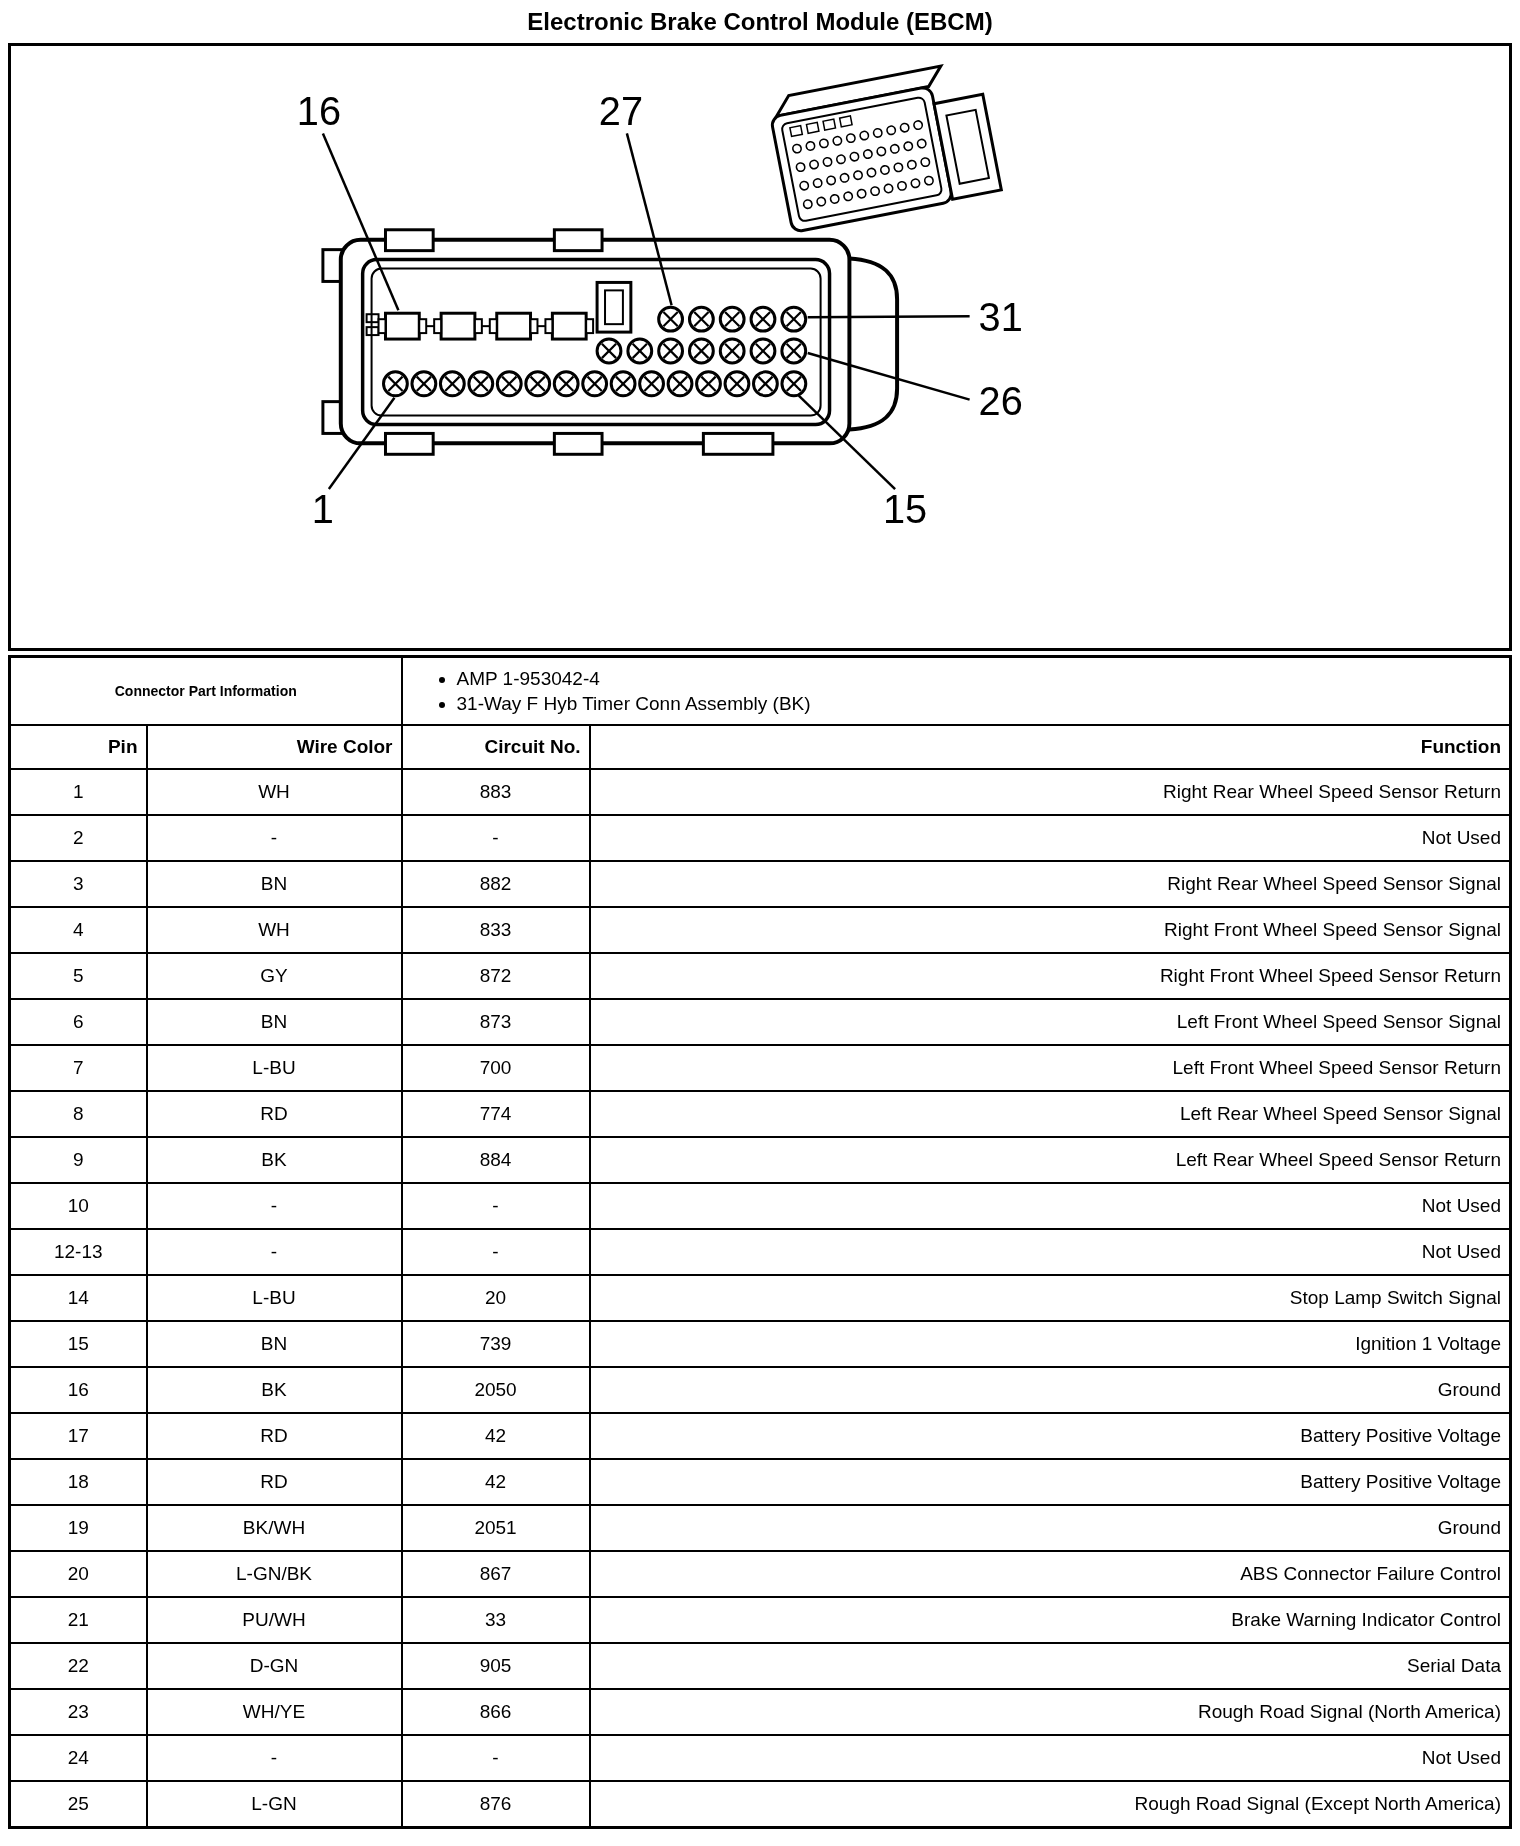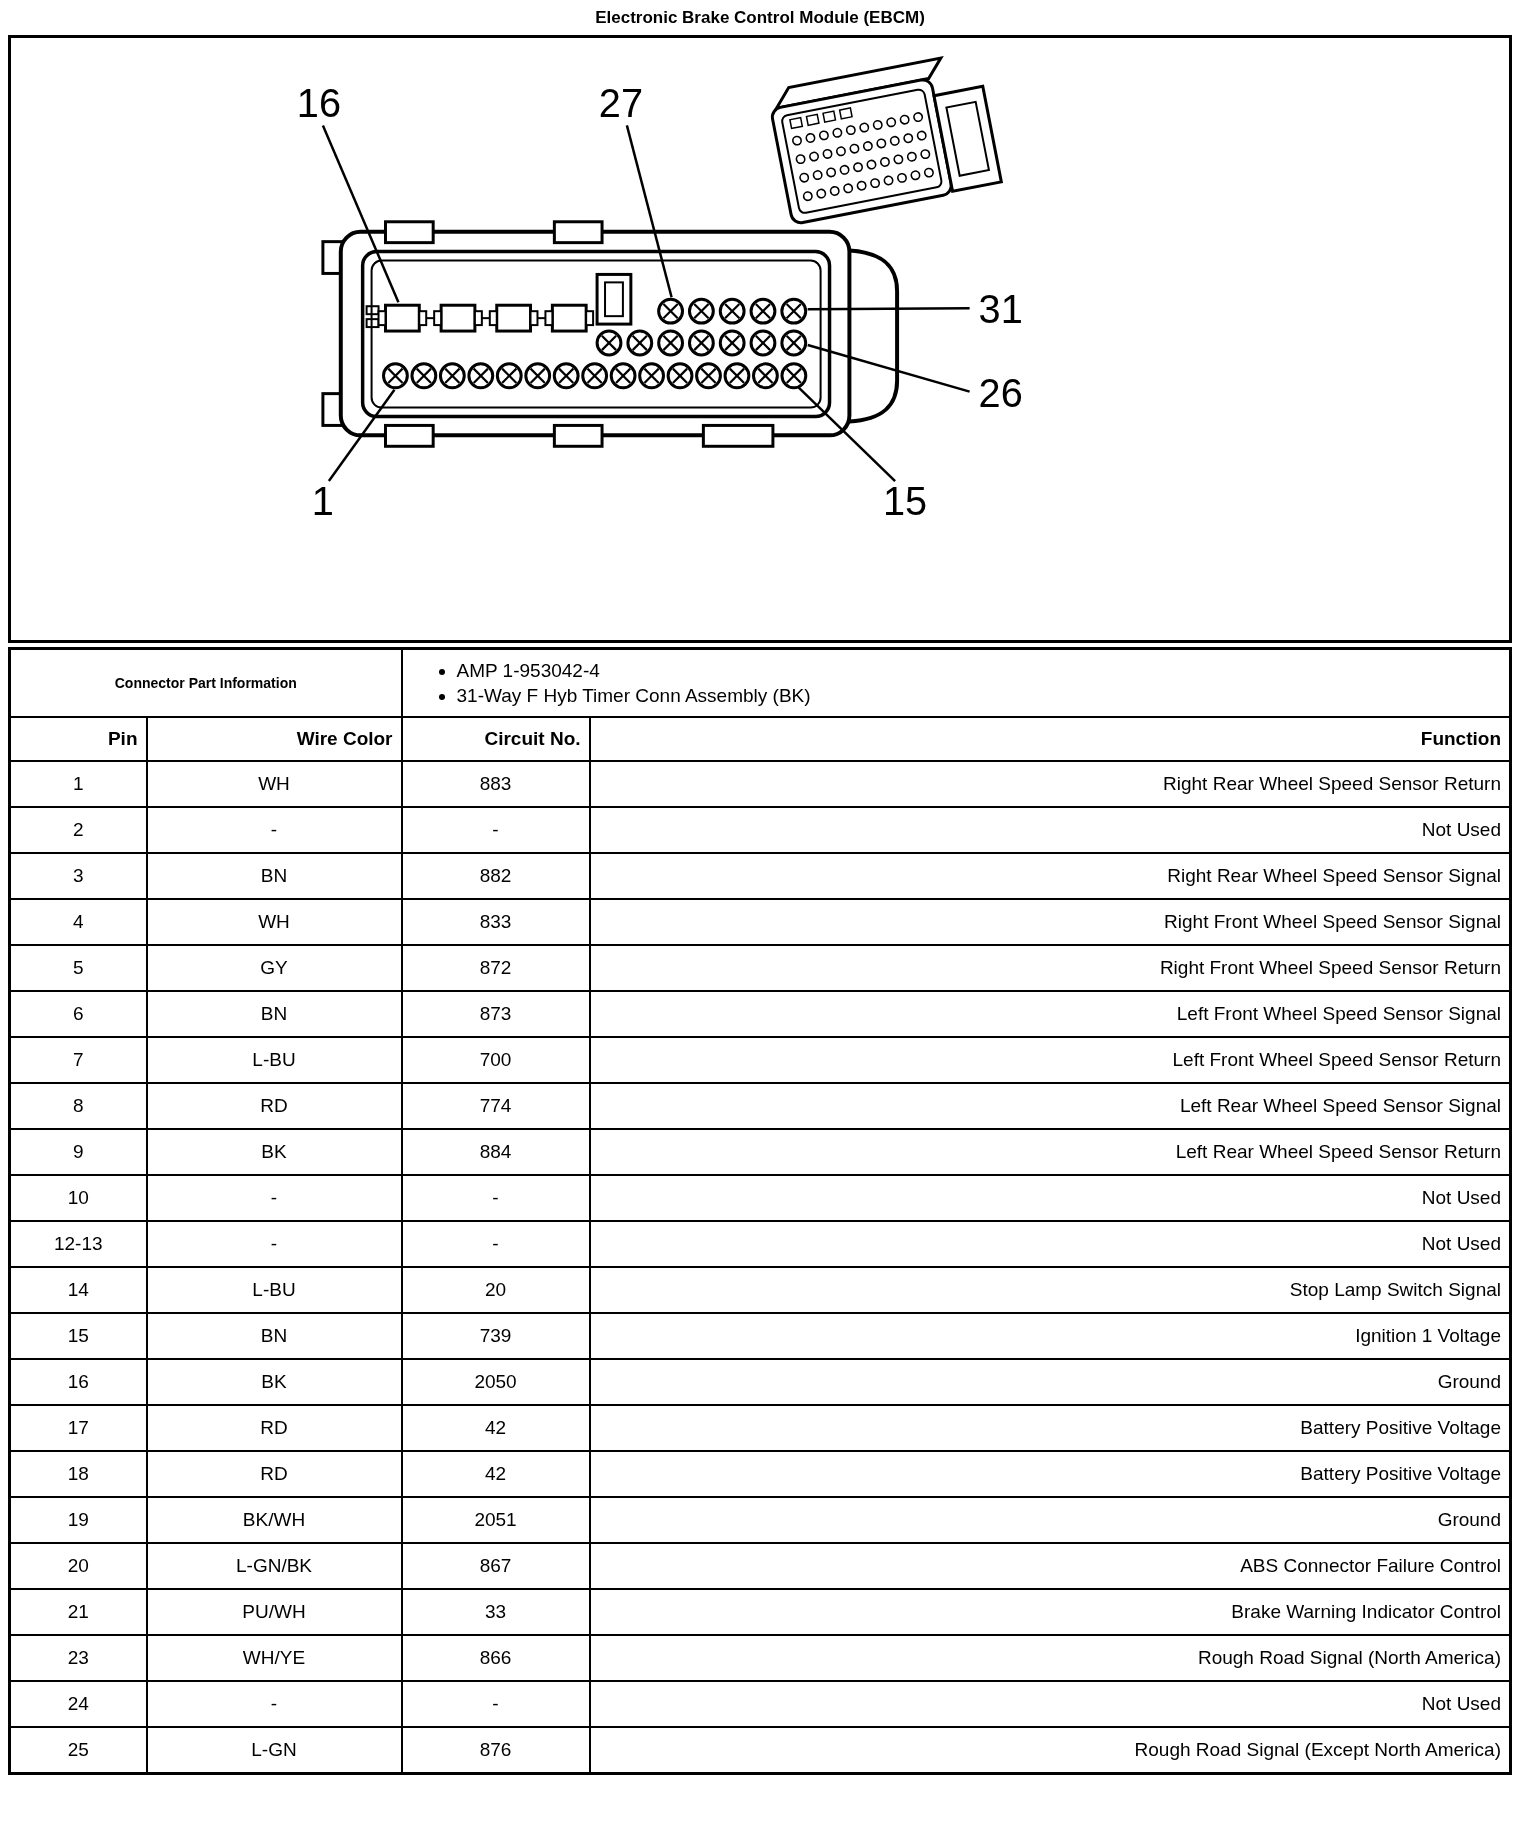--- a/index.html
+++ b/index.html
@@ -4,21 +4,21 @@
 <style>
   html, body { margin: 0; padding: 0; background: #fff; color: #000; }
   body {
     width: 1520px;
     font-family: "Liberation Sans", sans-serif;
     -webkit-font-smoothing: antialiased;
   }
   .page-title {
     text-align: center;
     font-weight: bold;
-    font-size: 17px;
+    font-size: 24px;
     padding: 8px 0 7px 0;
   }
   .figure-box {
     margin: 0 8px;
     border: 3px solid #000;
     height: 608px;
     box-sizing: border-box;
     background: #fff;
     overflow: hidden;
   }
@@ -401,20 +401,26 @@
         <td class="c">867</td>
         <td class="l">ABS Connector Failure Control</td>
       </tr>
       <tr>
         <td class="c">21</td>
         <td class="c">PU/WH</td>
         <td class="c">33</td>
         <td class="l">Brake Warning Indicator Control</td>
       </tr>
       <tr>
+        <td class="c">22</td>
+        <td class="c">D-GN</td>
+        <td class="c">905</td>
+        <td class="l">Serial Data</td>
+      </tr>
+      <tr>
         <td class="c">23</td>
         <td class="c">WH/YE</td>
         <td class="c">866</td>
         <td class="l">Rough Road Signal (North America)</td>
       </tr>
       <tr>
         <td class="c">24</td>
         <td class="c">-</td>
         <td class="c">-</td>
         <td class="l">Not Used</td>

